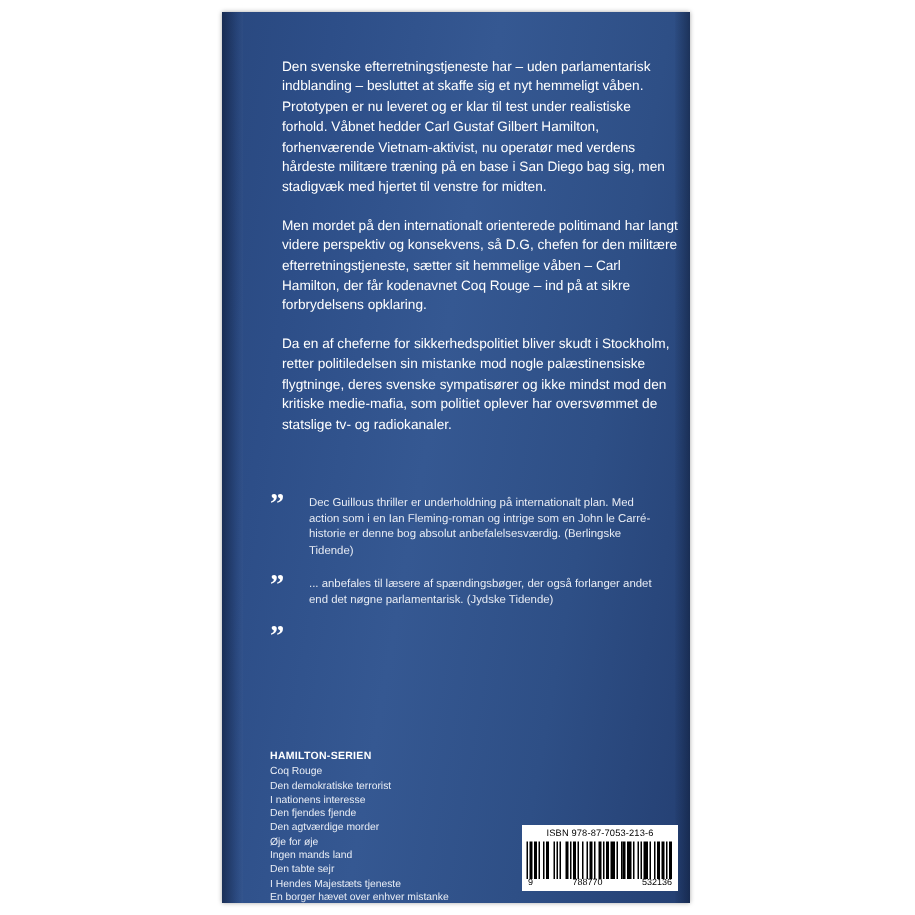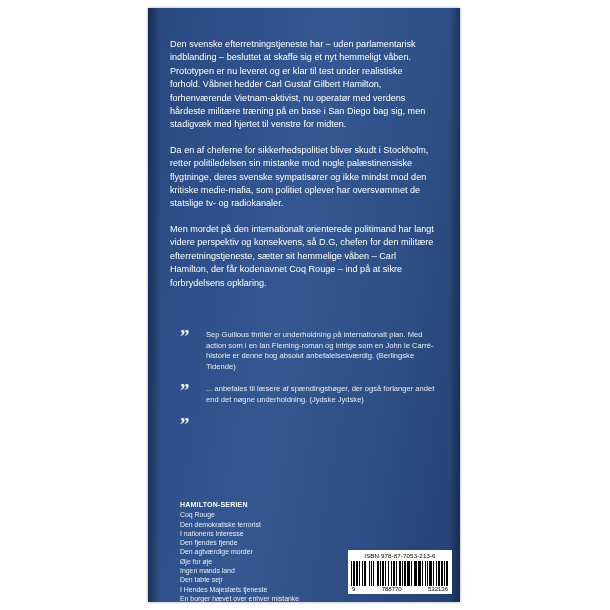--- a/index.html
+++ b/index.html
@@ -46,21 +46,21 @@
   }
   .content {
     position: absolute;
     left: 22px;
     top: 0;
     right: 14px;
     bottom: 0;
   }
   .blurb {
     position: absolute;
-    left: 0;
+    left: 18px;
     top: 30px;
     width: 265px;
     color: #ffffff;
     font-size: 9.1px;
     line-height: 13.4px;
     text-align: left;
   }
   .blurb p {
     margin: 0 0 12px 0;
   }
@@ -153,32 +153,32 @@
 
 <div class="page">
   <div class="book">
     <div class="spine-shade"></div>
     <div class="right-shade"></div>
 
     <div class="content">
 
       <div class="blurb">
         <p>Den svenske efterretningstjeneste har – uden parlamentarisk indblanding – besluttet at skaffe sig et nyt hemmeligt våben. Prototypen er nu leveret og er klar til test under realistiske forhold. Våbnet hedder Carl Gustaf Gilbert Hamilton, forhenværende Vietnam-aktivist, nu operatør med verdens hårdeste militære træning på en base i San Diego bag sig, men stadigvæk med hjertet til venstre for midten.</p>
+        <p>Men mordet på den internationalt orienterede politimand har langt videre perspektiv og konsekvens, så D.G, chefen for den militære efterretningstjeneste, sætter sit hemmelige våben – Carl Hamilton, der får kodenavnet Coq Rouge – ind på at sikre forbrydelsens opklaring.</p>
         <p>Da en af cheferne for sikkerhedspolitiet bliver skudt i Stockholm, retter politiledelsen sin mistanke mod nogle palæstinensiske flygtninge, deres svenske sympatisører og ikke mindst mod den kritiske medie-mafia, som politiet oplever har oversvømmet de statslige tv- og radiokanaler.</p>
-        <p>Men mordet på den internationalt orienterede politimand har langt videre perspektiv og konsekvens, så D.G, chefen for den militære efterretningstjeneste, sætter sit hemmelige våben – Carl Hamilton, der får kodenavnet Coq Rouge – ind på at sikre forbrydelsens opklaring.</p>
       </div>
 
       <div class="quotes">
         <div class="quote">
           <span class="qmark">”</span>
-          <span>Sep Guillous thriller er underholdning på internationalt plan. Med action som i en Ian Fleming-roman og intrige som en John le Carré-historie er denne bog absolut anbefalelsesværdig. (Berlingske Tidende)</span>
+          <span>Dec Guillous thriller er underholdning på internationalt plan. Med action som i en Ian Fleming-roman og intrige som en John le Carré-historie er denne bog absolut anbefalelsesværdig. (Berlingske Tidende)</span>
         </div>
         <div class="quote">
           <span class="qmark">”</span>
-          <span>... anbefales til læsere af spændingsbøger, der også forlanger andet end det nøgne underholdning. (Jydske Jydske)</span>
+          <span>... anbefales til læsere af spændingsbøger, der også forlanger andet end det nøgne parlamentarisk. (Jydske Tidende)</span>
         </div>
         <div class="quote">
           <span class="qmark">”</span>
         </div>
       </div>
 
       <div class="serieslist">
         <div class="series-title">HAMILTON-SERIEN</div>
         <div class="series-item">Coq Rouge</div>
         <div class="series-item">Den demokratiske terrorist</div>

